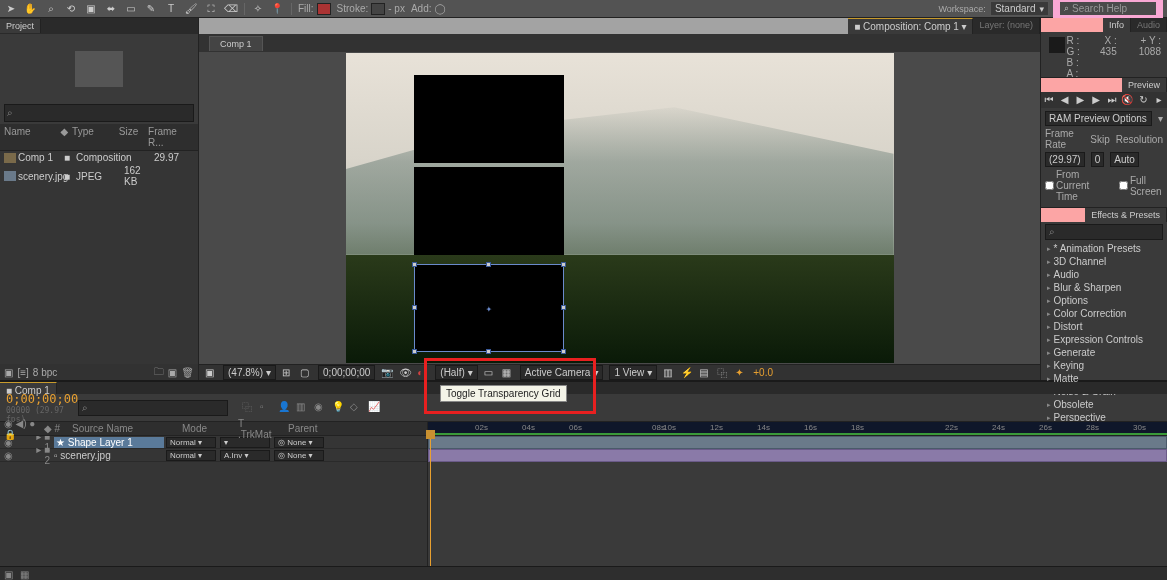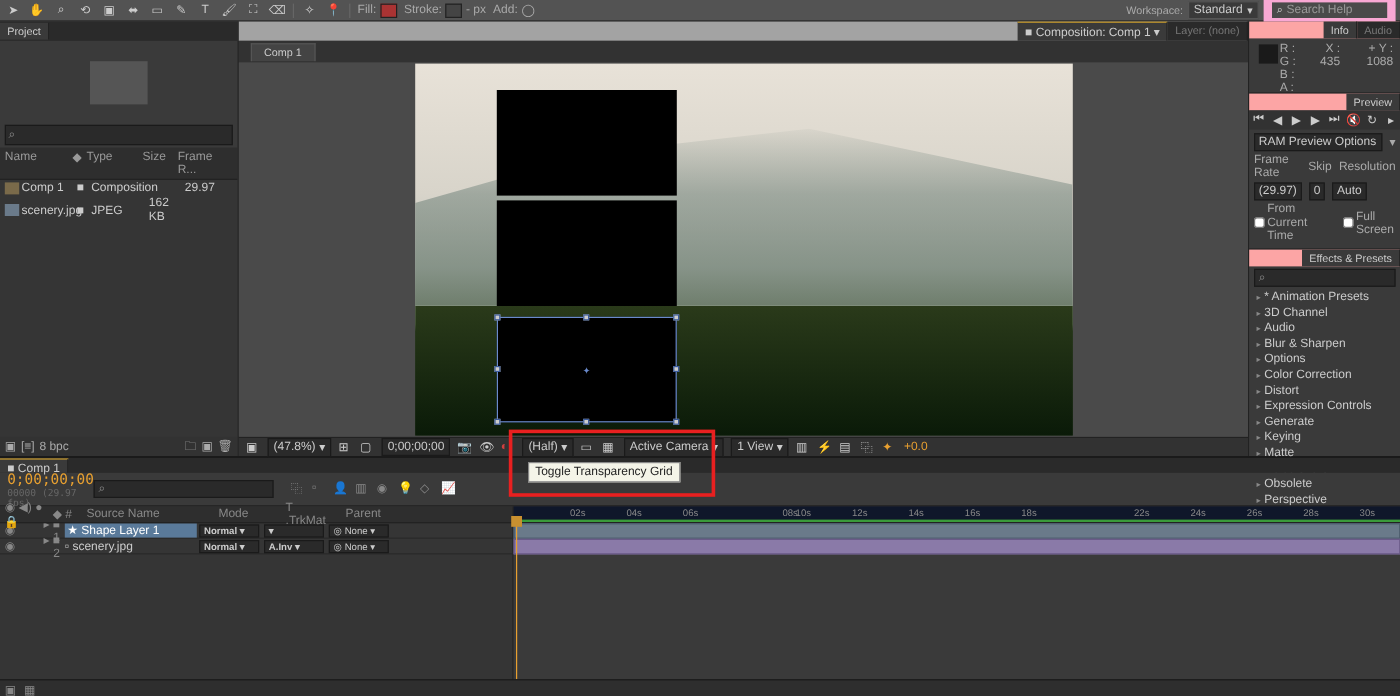--- a/index.html
+++ b/index.html
@@ -100,21 +100,21 @@
 .tick{position:absolute;font-size:8px;color:#888;top:1px;}
 .tl-header{height:13px;background:#2e2e2e;display:flex;align-items:center;font-size:8px;color:#888;border-bottom:1px solid #222;}
 .tl-header .lh{padding:0 4px;}
 .tl-layers{display:flex;flex:1;}
 .tl-left{width:428px;background:#353535;border-right:1px solid #222;}
 .layer-row{height:13px;display:flex;align-items:center;font-size:9px;color:#ccc;padding:0 4px;border-bottom:1px solid #2a2a2a;}
 .layer-row .eye{width:12px;color:#888;}
 .layer-row .num{width:14px;text-align:right;margin-right:4px;color:#888;}
 .layer-row .name{width:110px;}
 .layer-row .name.sel{background:#5a7a9a;color:#fff;padding:0 2px;}
-.layer-row .mode{width:50px;background:#2a2a2a;border:1px solid #1a1a1a;padding:0 3px;margin:0 2px;font-size:8px;font-weight:bold;}
+.layer-row .mode{width:50px;background:#2a2a2a;border:1px solid #1a1a1a;padding:0 3px;margin:0 2px;font-size:8px;}
 .layer-row .parent{width:50px;background:#2a2a2a;border:1px solid #1a1a1a;padding:0 3px;margin:0 2px;font-size:8px;}
 .tl-right{flex:1;background:#3a3a3a;position:relative;}
 .playhead{position:absolute;left:2px;top:0;bottom:0;width:1px;background:#e8a030;}
 .playhead::before{content:"";position:absolute;top:-6px;left:-4px;width:9px;height:9px;background:#c89030;}
 .tl-bar{position:absolute;left:0;right:0;height:13px;}
 .bar1{top:0;background:#6a7a8a;border:1px solid #4a5a6a;}
 .bar2{top:13px;background:#8a7aa8;border:1px solid #6a5a88;}
 .green-line{position:absolute;left:0;right:0;top:-3px;height:2px;background:#3a9a3a;}
 
 

